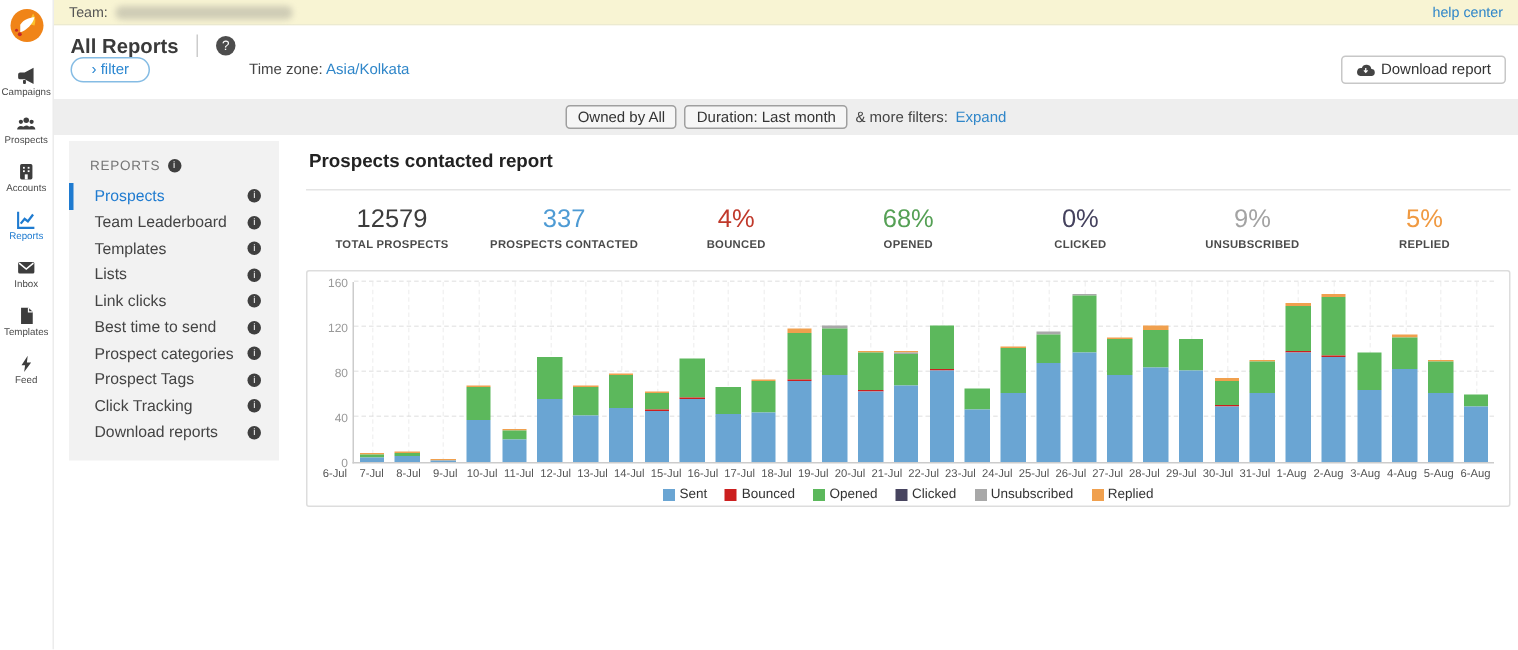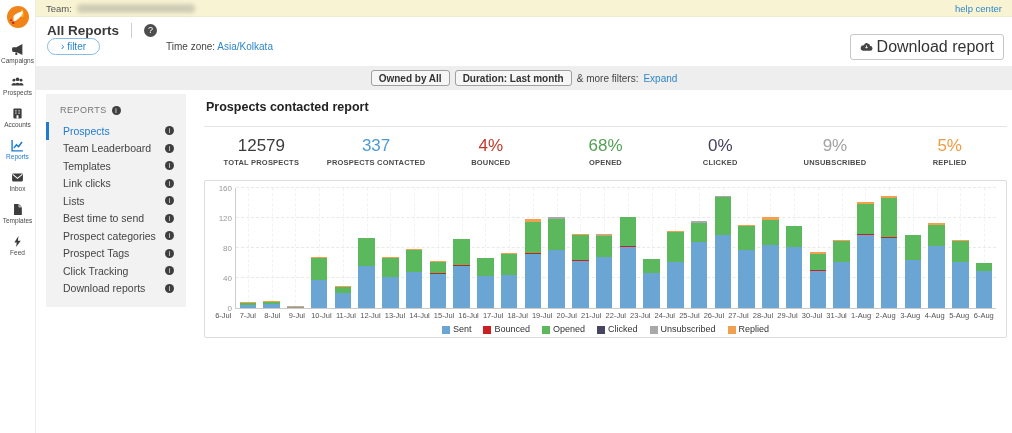--- a/index.html
+++ b/index.html
@@ -37,28 +37,28 @@
   
   .toolbar { position:absolute; left:36px; top:43px; width:976px; height:23px;
     display:flex; align-items:center; padding:0 8px 16px 11px; }
   .filter-btn { border:1px solid #85bce4; border-radius:11px; background:#fff;
     color:#2b87d1; font-size:10px; padding:2px 13px; cursor:pointer;
     font-family:"Liberation Sans",sans-serif; }
   .tz { margin-left:66px; font-size:10px; color:#444; }
   .tz a { color:#2f86c9; text-decoration:none; cursor:pointer; }
   .toolbar .spacer { flex:1; }
   .dl-btn { border:1px solid #c7c7c7; border-radius:3px; background:#fff; color:#333;
-    font-size:16px; padding:3px 9px; display:inline-flex; align-items:center; gap:4px;
+    font-size:10px; padding:3px 9px; display:inline-flex; align-items:center; gap:4px;
     cursor:pointer; font-family:"Liberation Sans",sans-serif; }
   
   .filterband { position:absolute; left:36px; top:66px; width:976px; height:24px;
     background:#eeeeee; display:flex; align-items:center; justify-content:center;
     gap:5px; font-size:10px; color:#444; }
   .chip { border:1px solid #9f9f9f; border-radius:3px; background:#f6f6f6;
-    padding:1.5px 7px; font-size:10px; color:#333; cursor:pointer;font-weight:bold; }
+    padding:1.5px 7px; font-size:10px; color:#333; cursor:pointer; }
   .expand-link { color:#2f86c9; cursor:pointer; }
   
   .content { position:absolute; left:36px; top:90px; width:976px; bottom:0; background:#fff; }
   .reports-panel { position:absolute; left:10px; top:4px; width:140px; height:213px;
     background:#f2f2f2; padding-top:11px; }
   .rp-head { display:flex; align-items:center; gap:5px; padding-left:14px;
     font-size:9px; letter-spacing:.5px; color:#757575; margin-bottom:7px; }
   .info-dot { width:9px; height:9px; border-radius:50%; background:#3f3f3f; color:#fff;
     font-size:6.5px; font-style:normal; display:inline-flex; align-items:center;
     justify-content:center; flex:0 0 auto; cursor:pointer; }
@@ -217,25 +217,25 @@
         </div>
         <div class="rp-item">
           <span class="rp-label">Team Leaderboard</span>
           <span class="info-dot">i</span>
         </div>
         <div class="rp-item">
           <span class="rp-label">Templates</span>
           <span class="info-dot">i</span>
         </div>
         <div class="rp-item">
+          <span class="rp-label">Lists</span>
+          <span class="info-dot">i</span>
+        </div>
+        <div class="rp-item">
           <span class="rp-label">Link clicks</span>
-          <span class="info-dot">i</span>
-        </div>
-        <div class="rp-item">
-          <span class="rp-label">Lists</span>
           <span class="info-dot">i</span>
         </div>
         <div class="rp-item">
           <span class="rp-label">Best time to send</span>
           <span class="info-dot">i</span>
         </div>
         <div class="rp-item">
           <span class="rp-label">Prospect categories</span>
           <span class="info-dot">i</span>
         </div>

